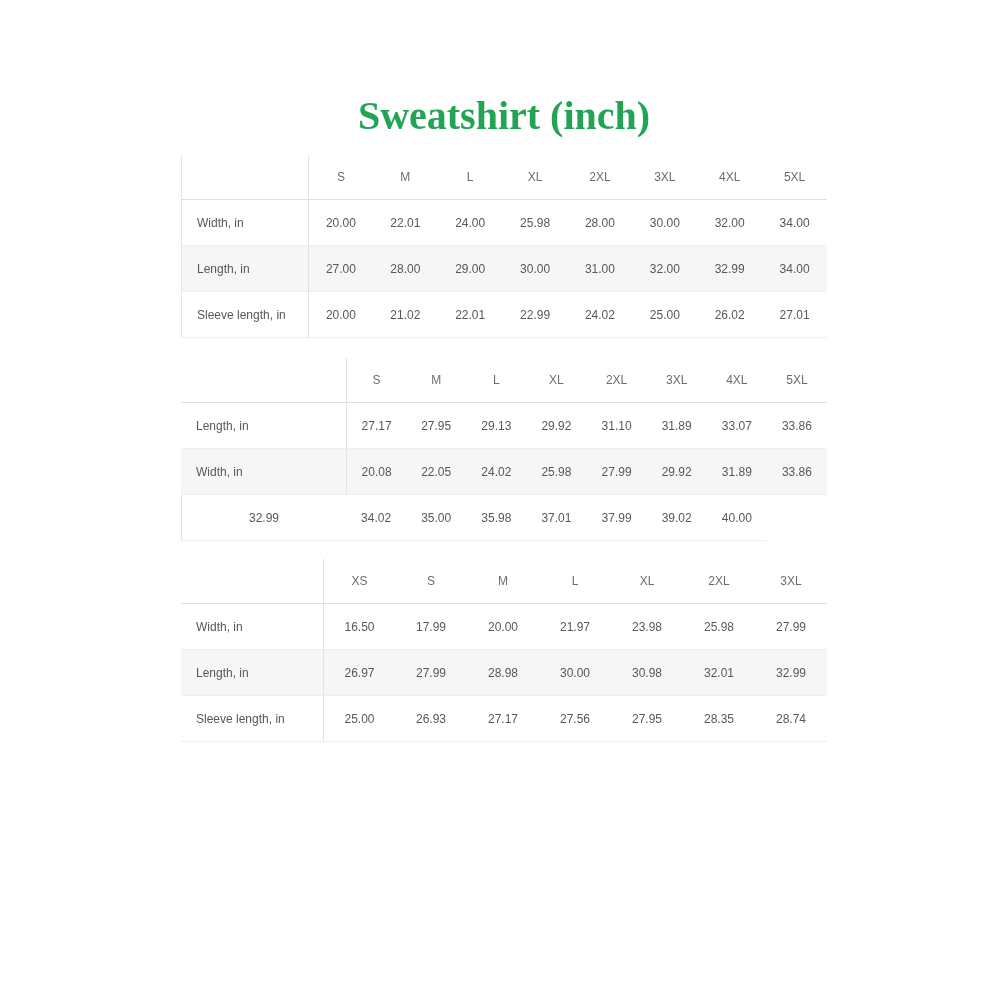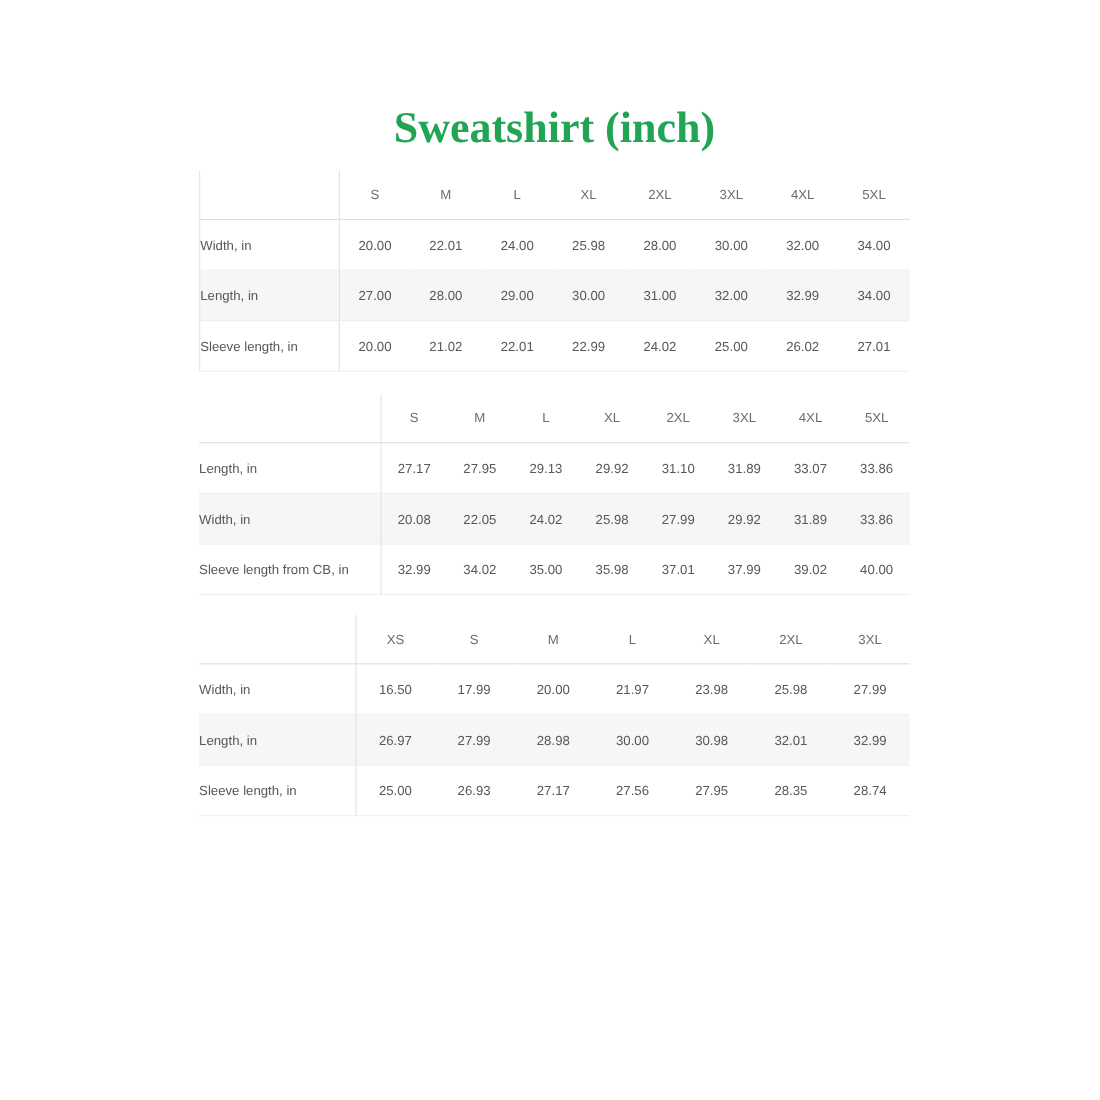--- a/index.html
+++ b/index.html
@@ -47,20 +47,21 @@
     box-sizing: border-box;
     background: transparent;
   }
   .cell.head {
     height: 45px;
     color: #6a6d70;
     border-bottom: 1px solid #dedede;
   }
   .cell.label {
     justify-content: flex-start;
+    padding-left: 15px;
     color: #55585c;
   }
   .cell.first-data {
     border-left: 1px solid #e2e2e2;
   }
   .cell.body {
     border-bottom: 1px solid #efefef;
   }
   .cell.stripe {
     background: #f6f6f6;
@@ -139,21 +140,20 @@
         <div class="cell body">33.86</div>
         <div class="cell body label stripe">Width, in</div>
         <div class="cell body first-data stripe">20.08</div>
         <div class="cell body stripe">22.05</div>
         <div class="cell body stripe">24.02</div>
         <div class="cell body stripe">25.98</div>
         <div class="cell body stripe">27.99</div>
         <div class="cell body stripe">29.92</div>
         <div class="cell body stripe">31.89</div>
         <div class="cell body stripe">33.86</div>
-        <div class="cell body label">Sleeve length from CB, in</div>
         <div class="cell body first-data">32.99</div>
         <div class="cell body">34.02</div>
         <div class="cell body">35.00</div>
         <div class="cell body">35.98</div>
         <div class="cell body">37.01</div>
         <div class="cell body">37.99</div>
         <div class="cell body">39.02</div>
         <div class="cell body">40.00</div>
       </div>
   </section>

